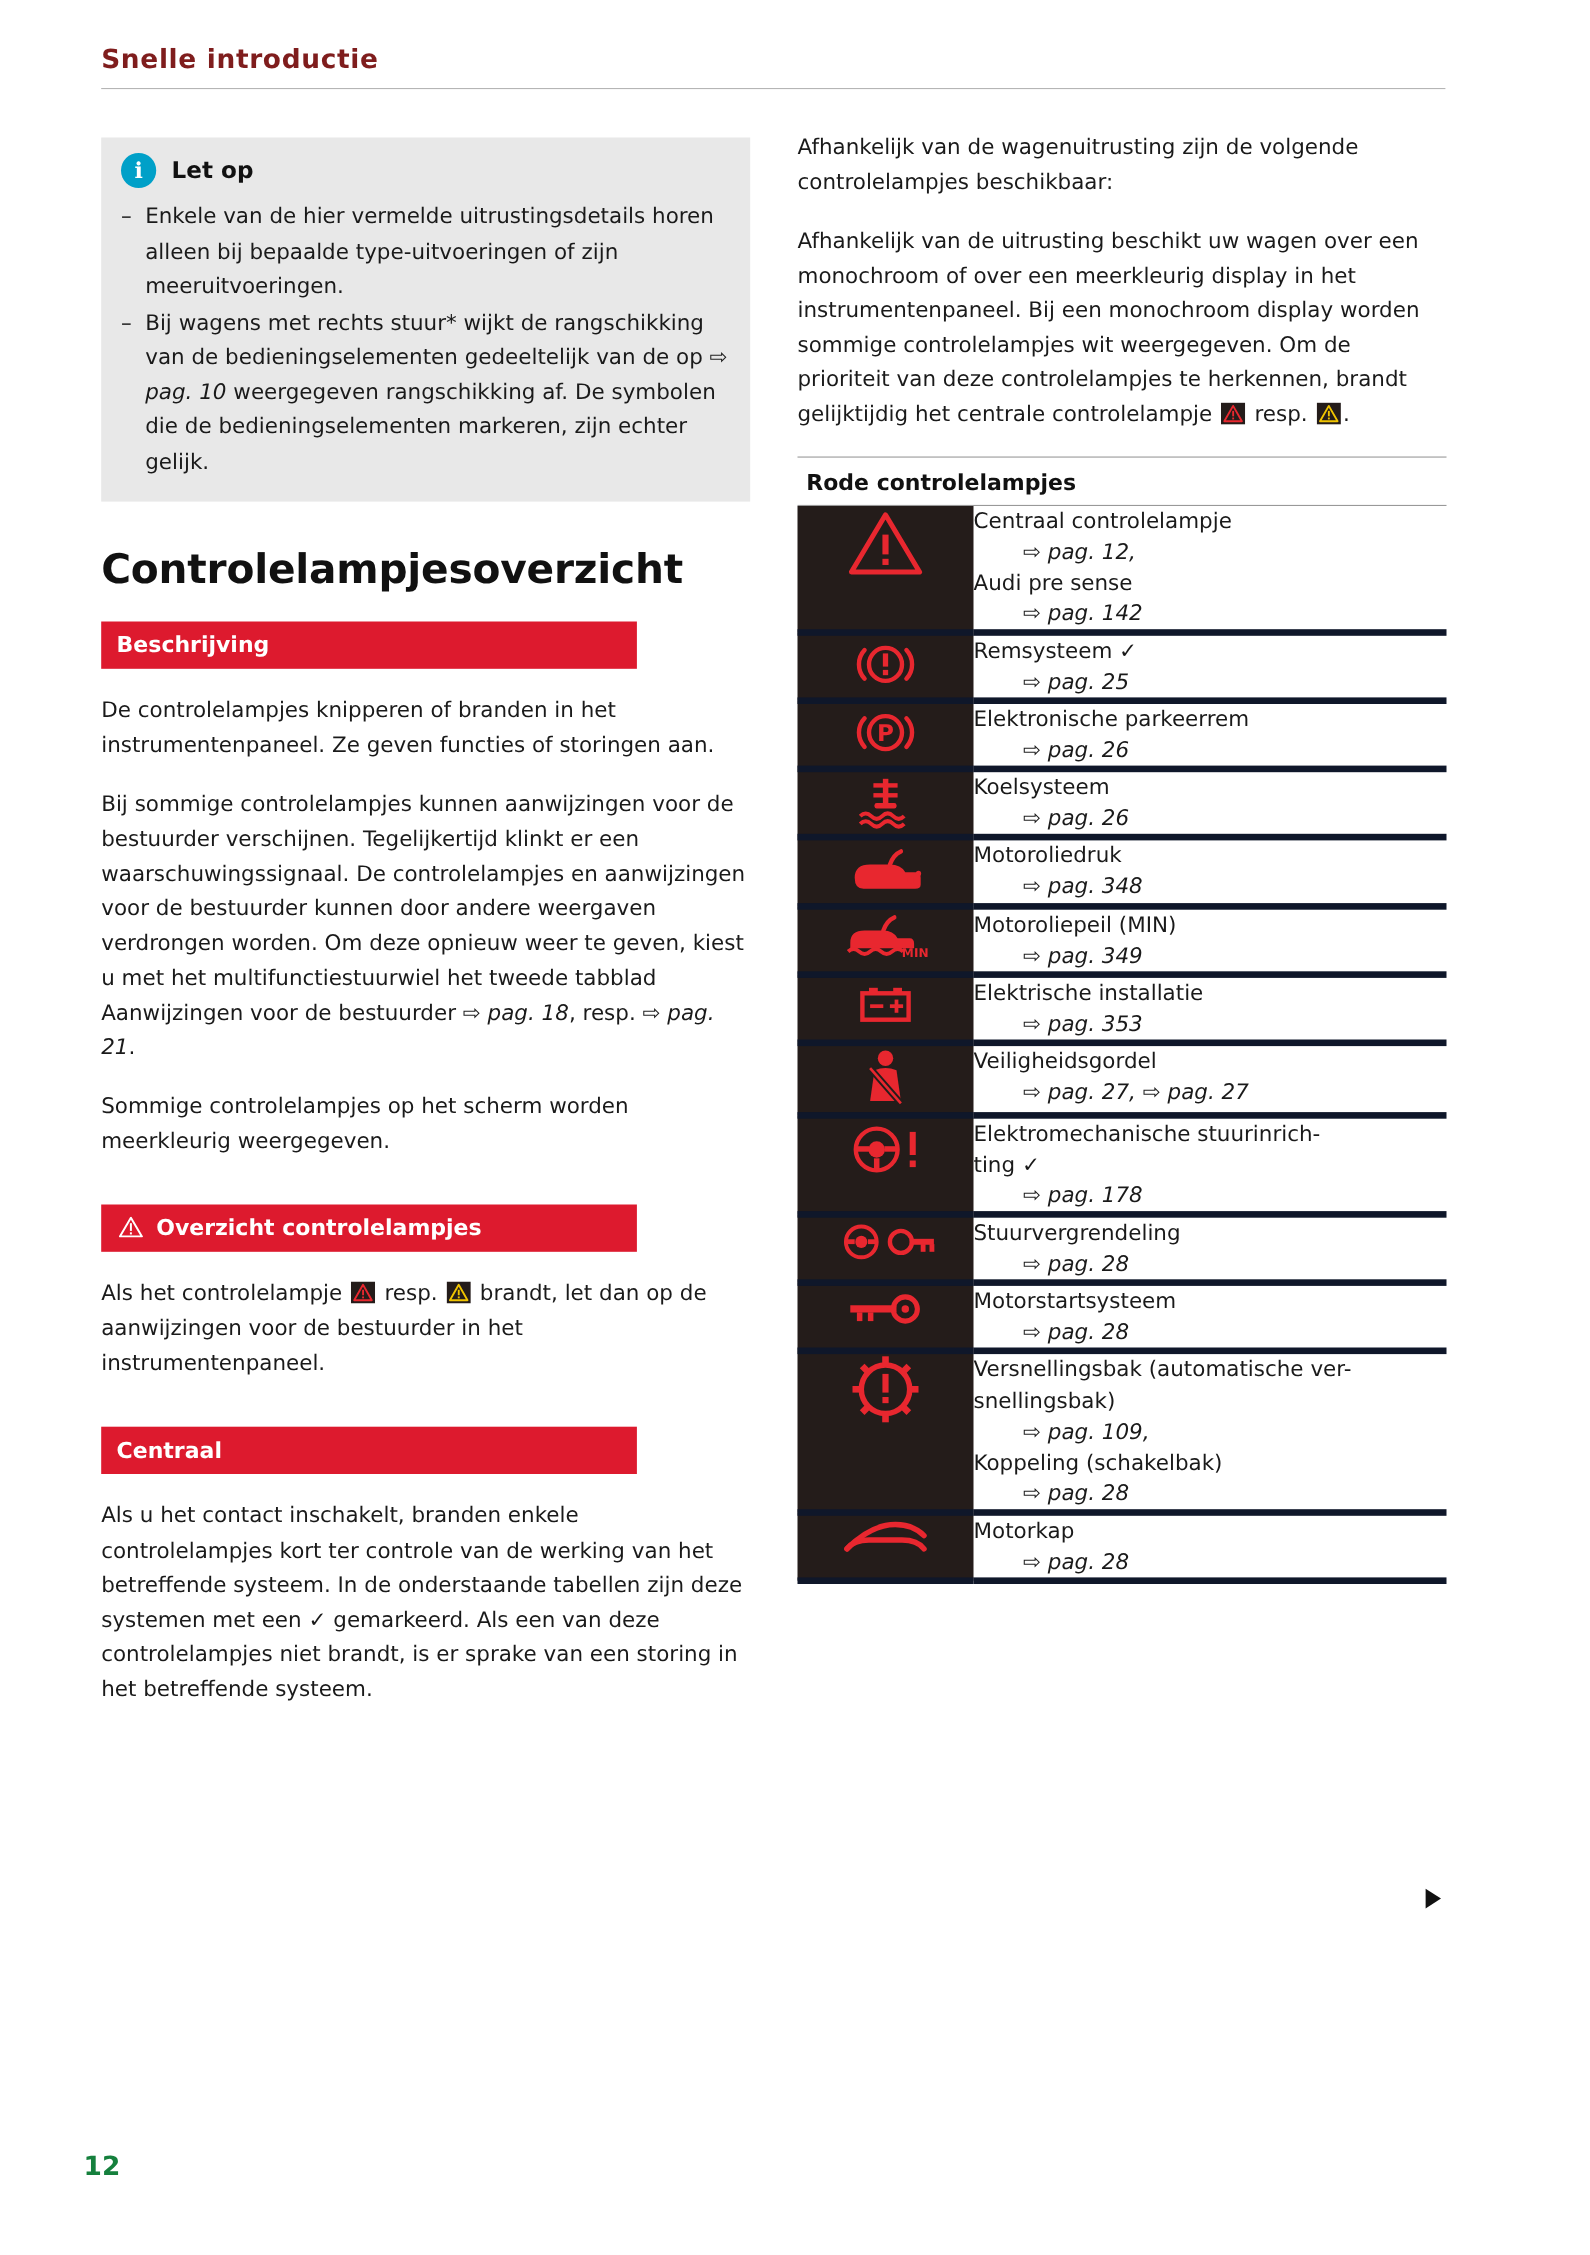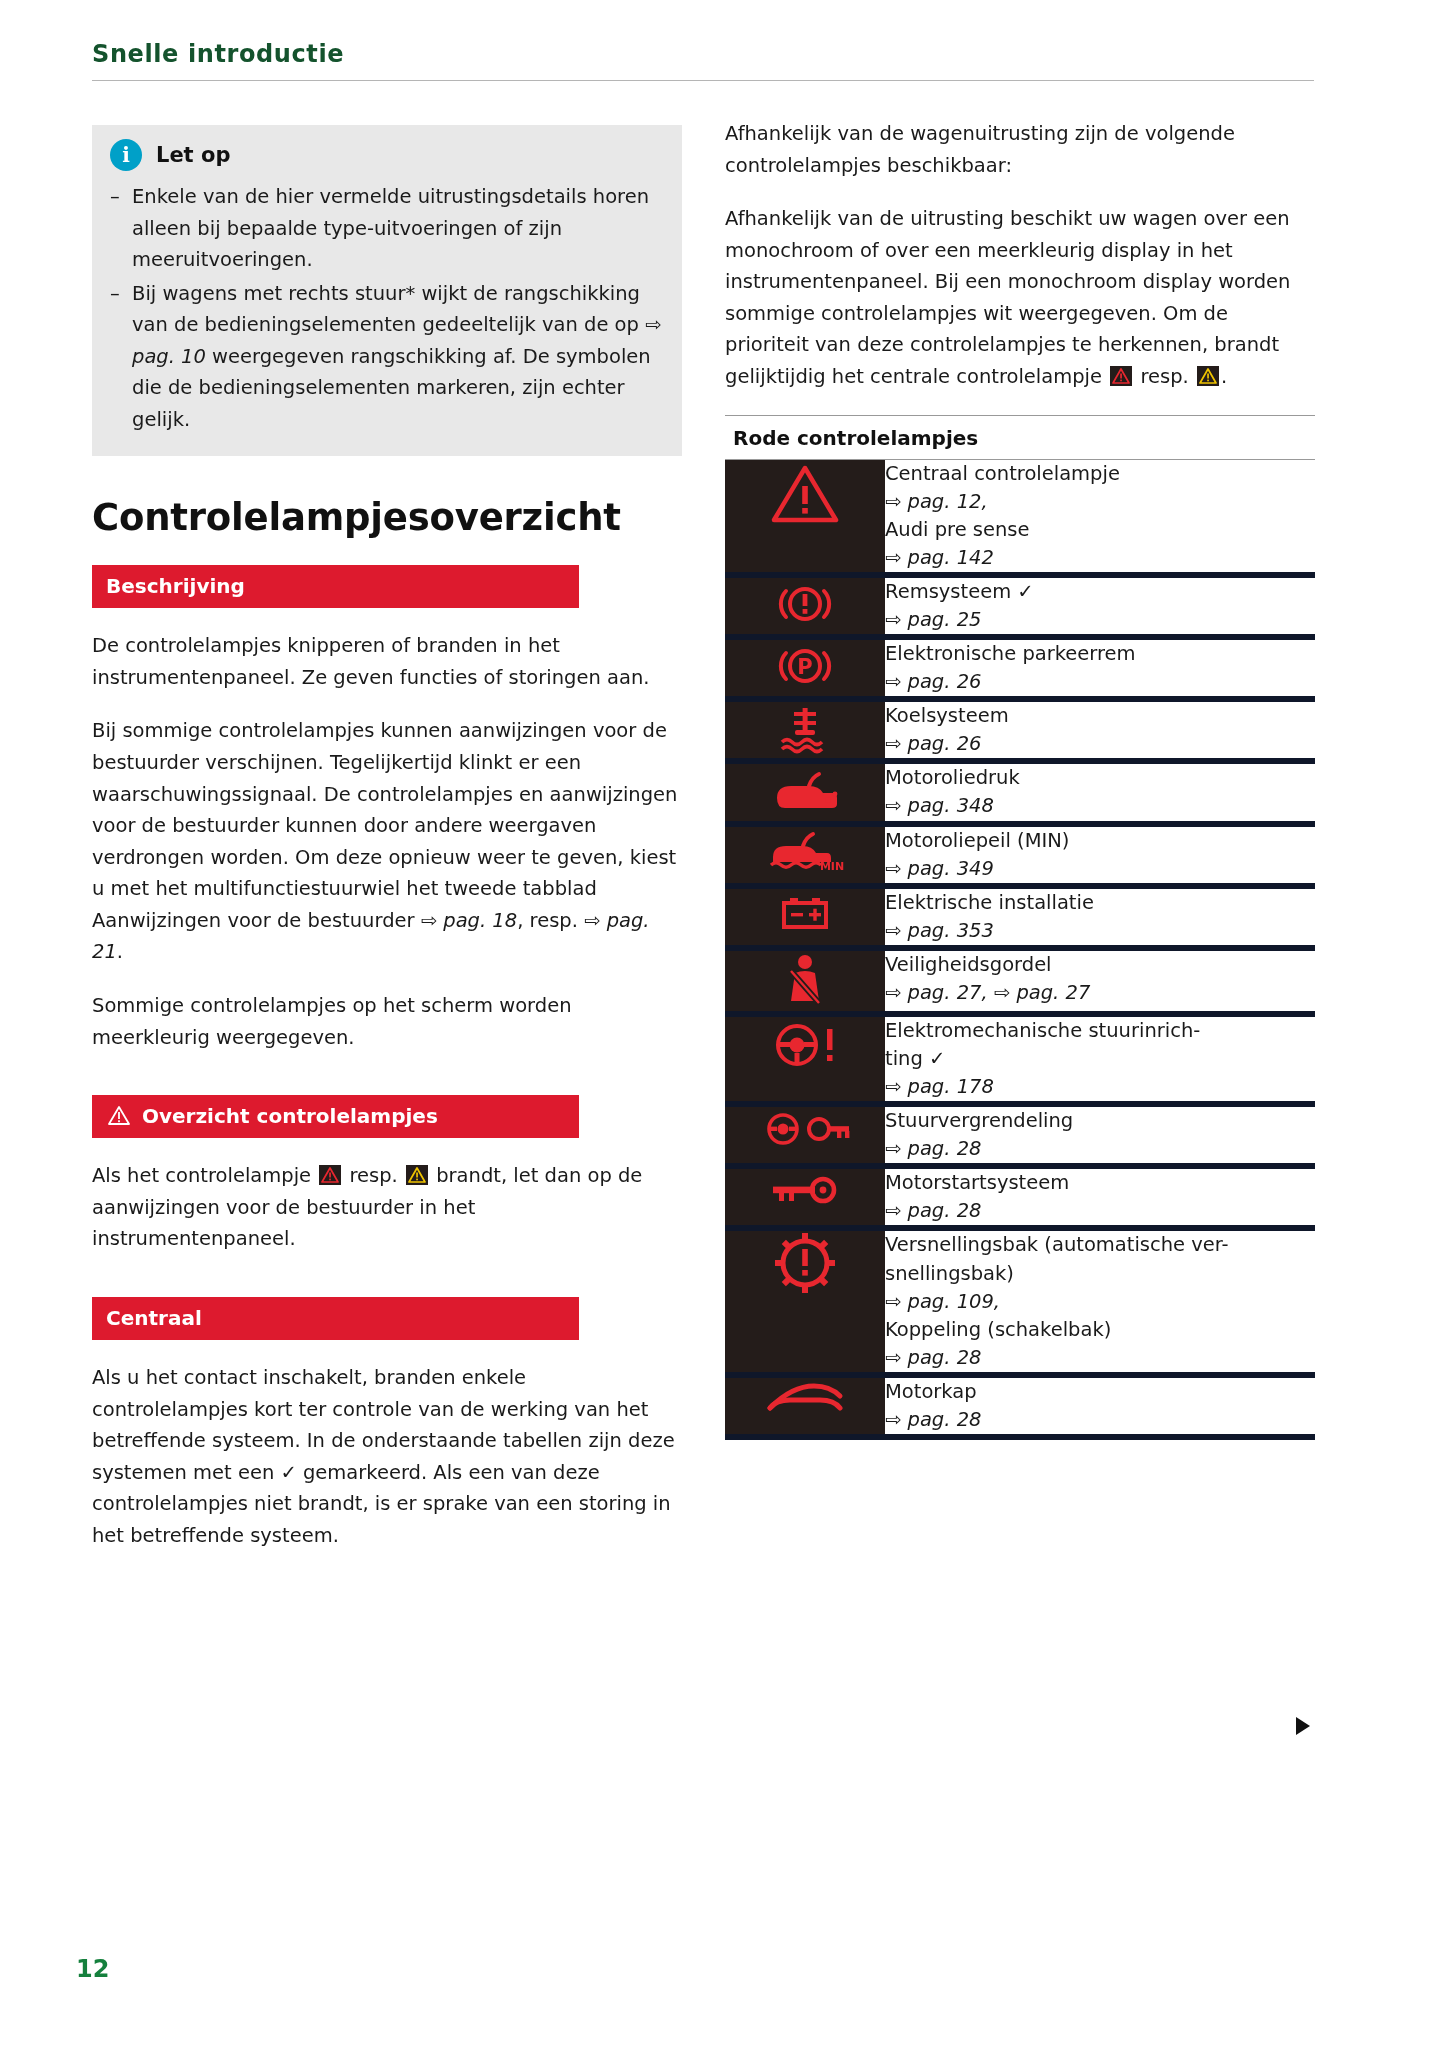--- a/index.html
+++ b/index.html
@@ -25,21 +25,21 @@
   .header {
     position: absolute;
     left: 92px;
     top: 40px;
     width: 1222px;
   }
   .header-title {
     font-size: 24px;
     font-weight: bold;
     letter-spacing: 0.6px;
-    color: #14532d;
+    color: #7f1d1d;
     padding-bottom: 12px;
   }
   .header-rule {
     border-bottom: 1.5px solid #b5b5b5;
     width: 100%;
   }
   
   .col-left {
     position: absolute;
     left: 92px;
@@ -167,21 +167,21 @@
     text-align: center;
     vertical-align: middle;
     padding: 8px 0;
   }
   td.desc-cell {
     padding: 7px 0 9px 14px;
     font-size: 19.5px;
     line-height: 1.44;
   }
   .desc-line { white-space: nowrap; }
-  .arrow-ref { font-style: italic; }
+  .arrow-ref { font-style: italic; padding-left: 45px; }
   
   .page-marker {
     position: absolute;
     left: 1296px;
     top: 1717px;
     width: 0; height: 0;
     border-left: 14px solid #111;
     border-top: 9px solid transparent;
     border-bottom: 9px solid transparent;
   }

